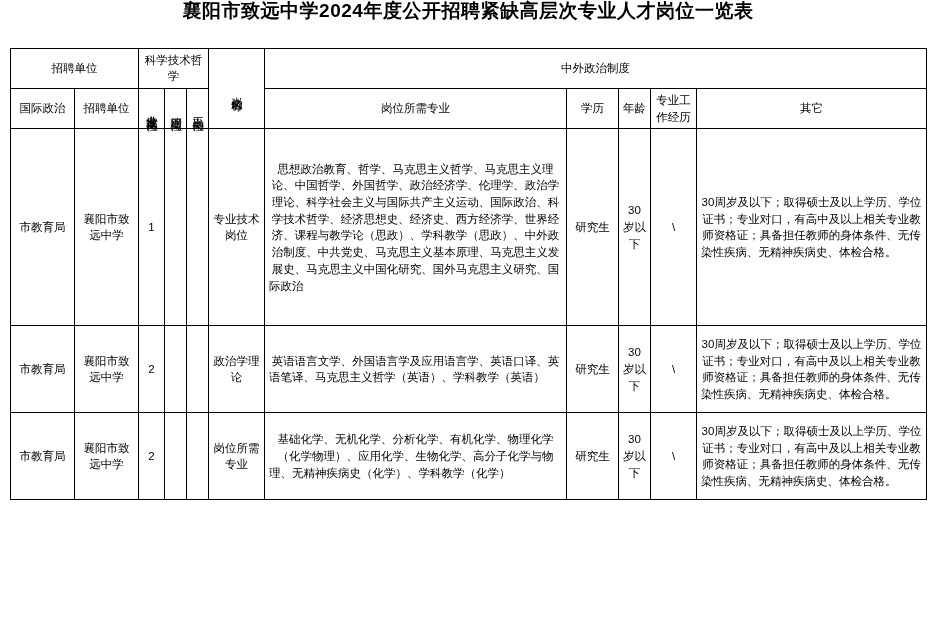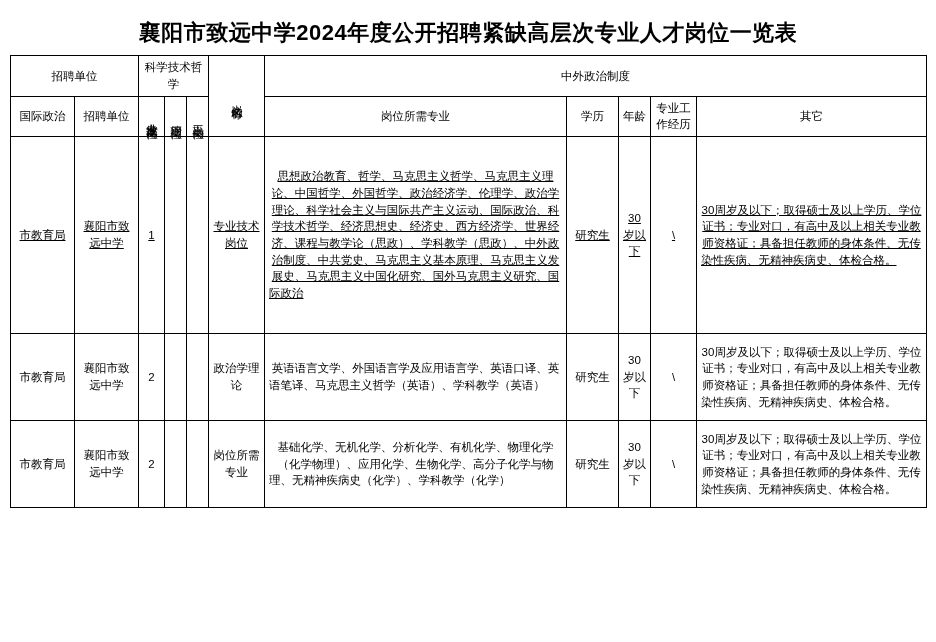--- a/index.html
+++ b/index.html
@@ -17,30 +17,30 @@
   .page {
     width: 936px;
     height: 642px;
     position: relative;
     box-sizing: border-box;
     padding: 0 10px;
   }
   .doc-title {
     text-align: center;
     font-weight: bold;
-    font-size: 22px;
+    font-size: 19px;
     letter-spacing: 0.5px;
-    padding: 20px 0 9px 0;
+    padding: 0 0 9px 0;
     line-height: 1.2;
   }
   table.main {
     border-collapse: collapse;
     table-layout: fixed;
     width: 916px;
-    margin: 0 auto;
+    margin: 16px auto;
   }
   table.main td, table.main th {
     border: 1px solid #000000;
     font-weight: normal;
     font-size: 11.5px;
     line-height: 1.45;
     padding: 3px 4px;
     vertical-align: middle;
     text-align: center;
     word-break: break-all;
@@ -62,21 +62,21 @@
     text-align: justify;
     text-align-last: left;
     padding: 6px 7px;
     line-height: 1.55;
   }
   .narrow {
     font-size: 11.5px;
     line-height: 1.25;
   }
   .row-body td { height: 80px; }
-  .tall td { height: 190px; text-decoration: underline; }
+  .tall td { height: 190px; }
 </style>
 </head>
 <body>
 
 <div class="page">
 
   <div class="doc-title">襄阳市致远中学2024年度公开招聘紧缺高层次专业人才岗位一览表</div>
 
   <table class="main">
     <colgroup>

